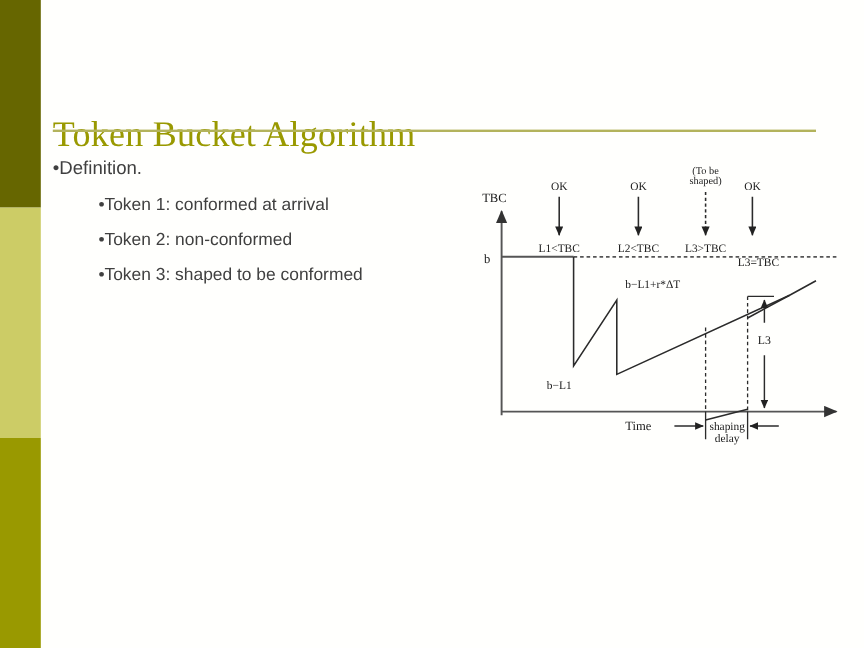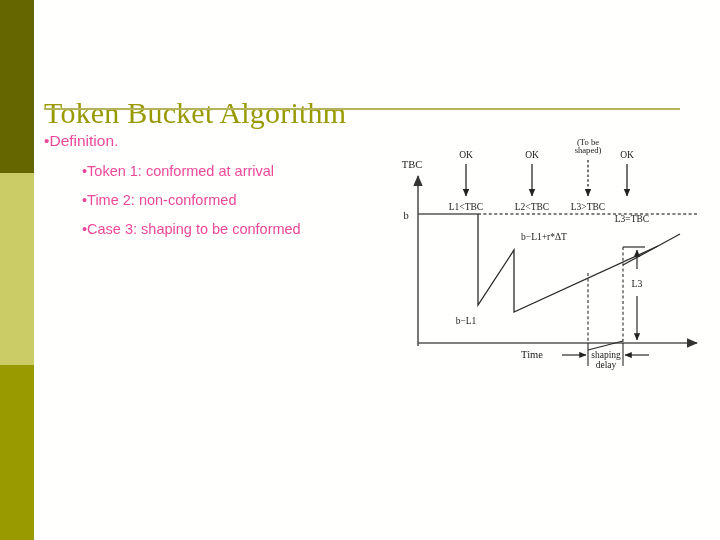--- a/index.html
+++ b/index.html
@@ -60,21 +60,21 @@
     height: 2px;
     background: #b3b35c;
   }
 
   
   .bullets {
     position: absolute;
     left: 44px;
     top: 132px;
     width: 360px;
-    color: #ec4899;
+    color: #404040;
   }
   .b1 {
     font-size: 15.5px;
     line-height: 17px;
     margin: 0 0 14px 0;
     white-space: nowrap;
   }
   .b2 {
     font-size: 14.5px;
     line-height: 16px;
@@ -117,25 +117,25 @@
     <p class="b1">
       <span class="dot">•</span><span>Definition.</span>
     </p>
 
 
     <p class="b2">
       <span class="dot">•</span><span>Token 1: conformed at arrival</span>
     </p>
 
     <p class="b2">
-      <span class="dot">•</span><span>Time 2: non-conformed</span>
+      <span class="dot">•</span><span>Token 2: non-conformed</span>
     </p>
 
     <p class="b2">
-      <span class="dot">•</span><span>Case 3: shaping to be conformed</span>
+      <span class="dot">•</span><span>Token 3: shaped to be conformed</span>
     </p>
 
   </div>
 
   <div class="figure">
     <svg width="320" height="250" viewBox="0 0 320 250" xmlns="http://www.w3.org/2000/svg">
 
       <defs>
         <marker id="ah" markerWidth="8" markerHeight="8" refX="6.4" refY="3" orient="auto">
           <path d="M0,0 L7,3 L0,6 z" fill="#333333"></path>

